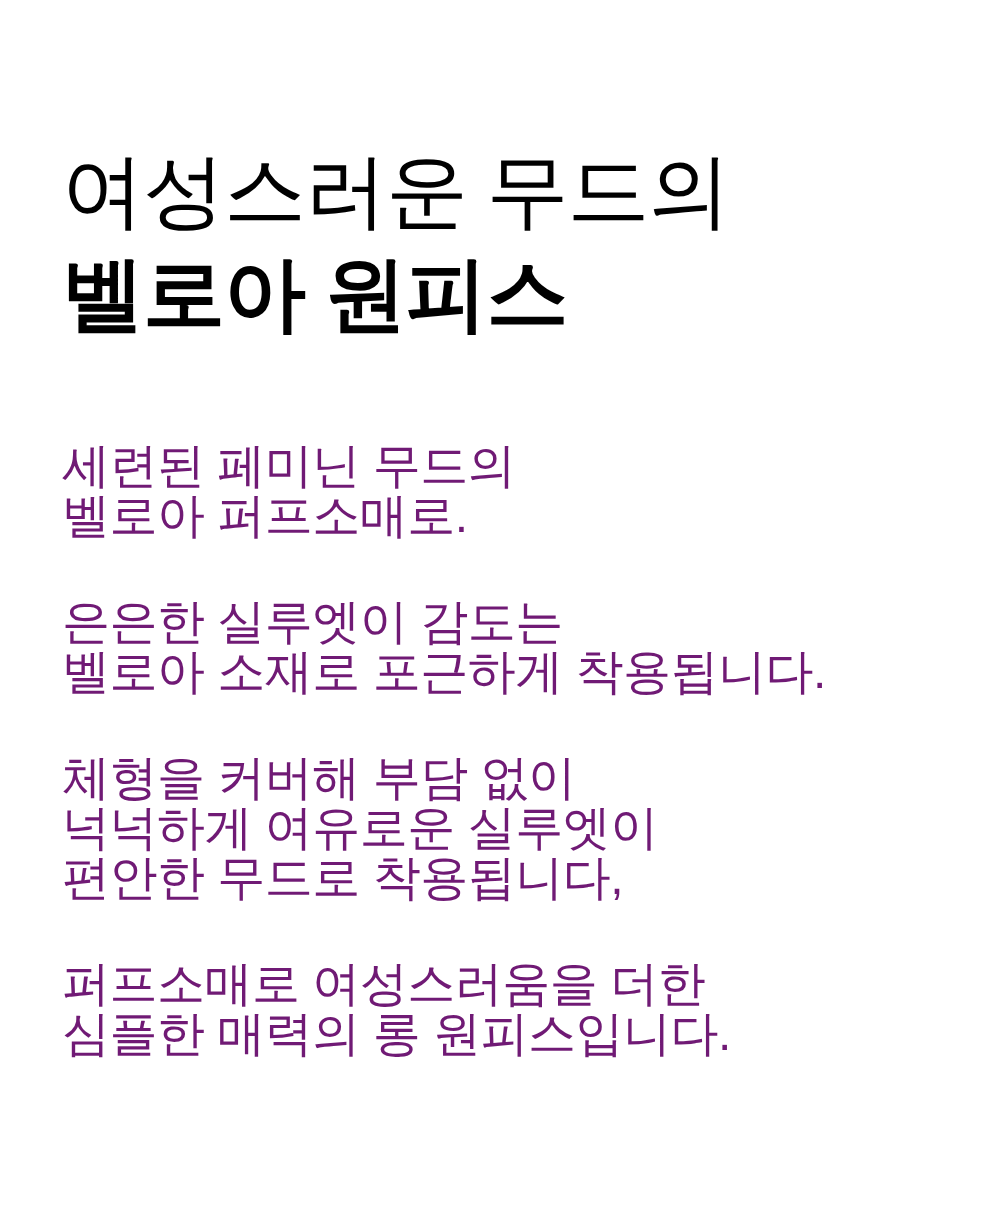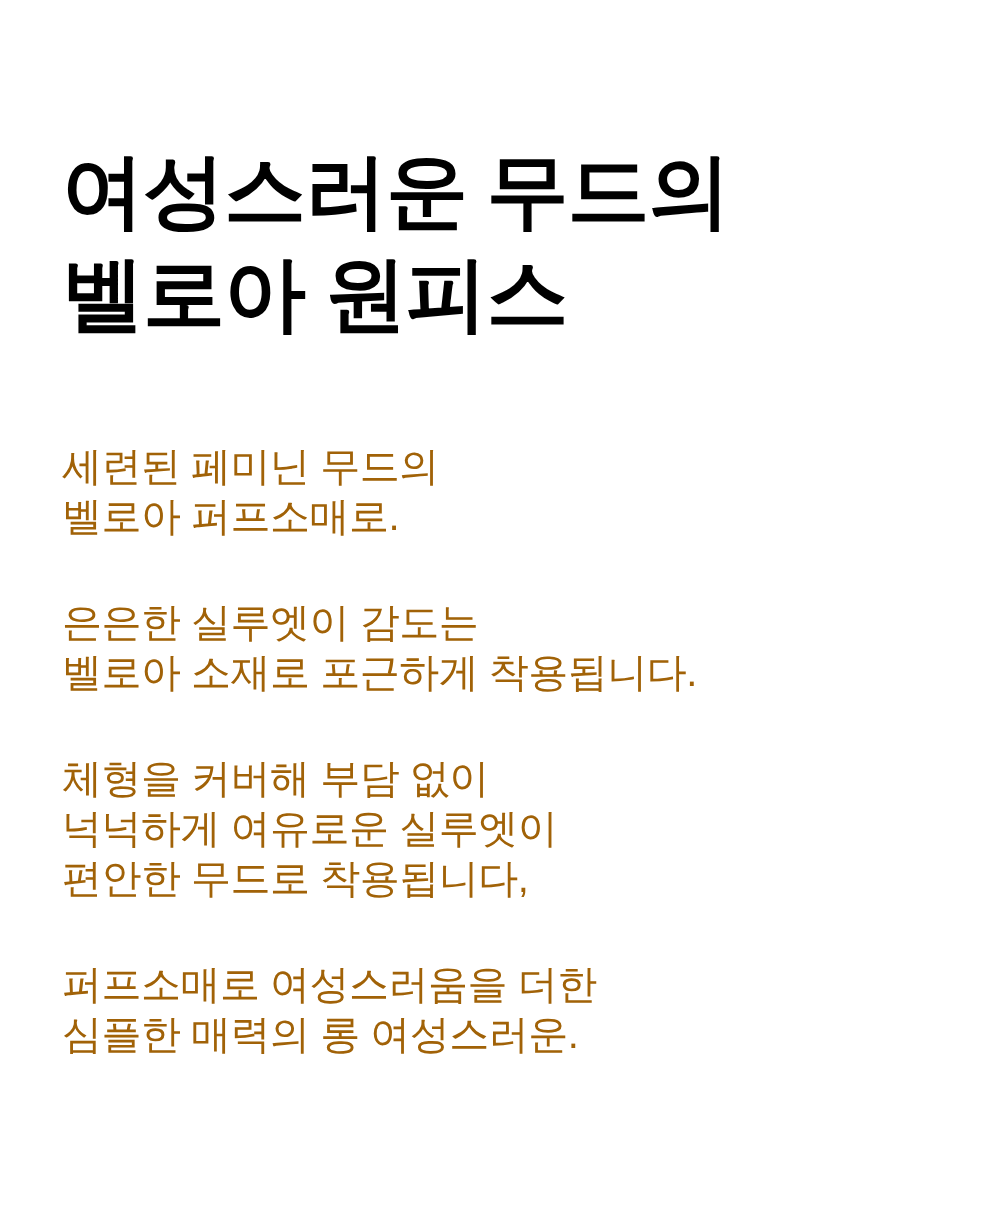--- a/index.html
+++ b/index.html
@@ -26,31 +26,31 @@
     font-size: 82px;
     line-height: 103px;
     color: #000000;
     letter-spacing: -1px;
   }
   .title .t-line {
     display: block;
     white-space: nowrap;
   }
   .title .t-light {
-    font-weight: 700;
+    font-weight: 400;
   }
   .title .t-bold {
     font-weight: 700;
   }
   .body-copy {
     font-family: "Liberation Sans", "DejaVu Sans", sans-serif;
-    font-size: 40px;
+    font-size: 48px;
     line-height: 50px;
     font-weight: 400;
-    color: #a16207;
+    color: #701a75;
     letter-spacing: -0.5px;
   }
   .para {
     margin: 0 0 56px 0;
   }
   .para.first {
     margin-top: 95px;
   }
   .para .p-line {
     display: block;
@@ -80,18 +80,18 @@
     </p>
 
     <p class="para">
       <span class="p-line">체형을 커버해 부담 없이</span>
       <span class="p-line">넉넉하게 여유로운 실루엣이</span>
       <span class="p-line">편안한 무드로 착용됩니다,</span>
     </p>
 
     <p class="para">
       <span class="p-line">퍼프소매로 여성스러움을 더한</span>
-      <span class="p-line">심플한 매력의 롱 여성스러운.</span>
+      <span class="p-line">심플한 매력의 롱 원피스입니다.</span>
     </p>
 
   </section>
 
 </main>
 
 </body></html>

